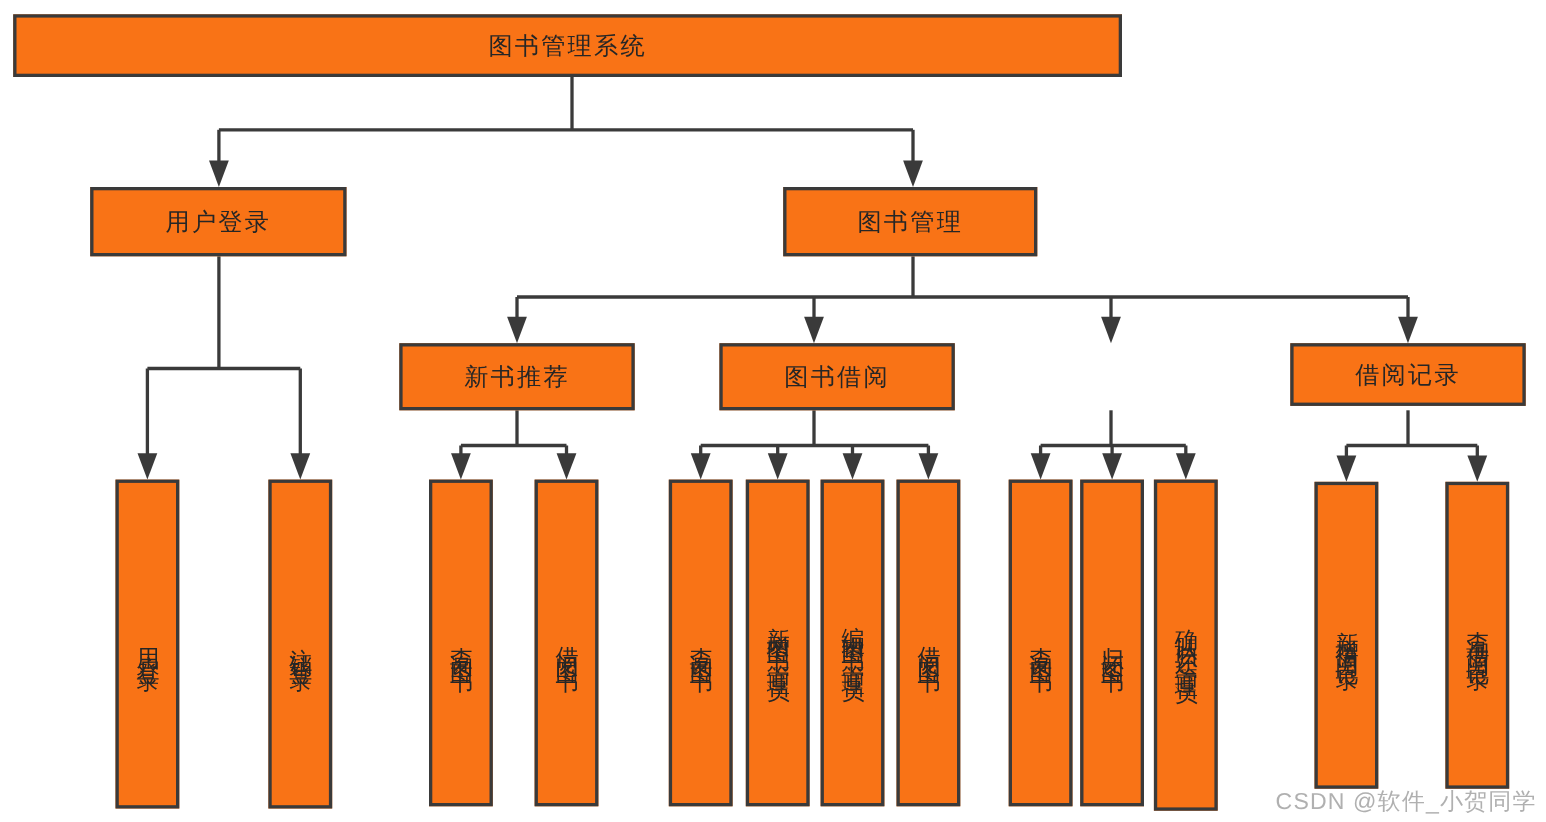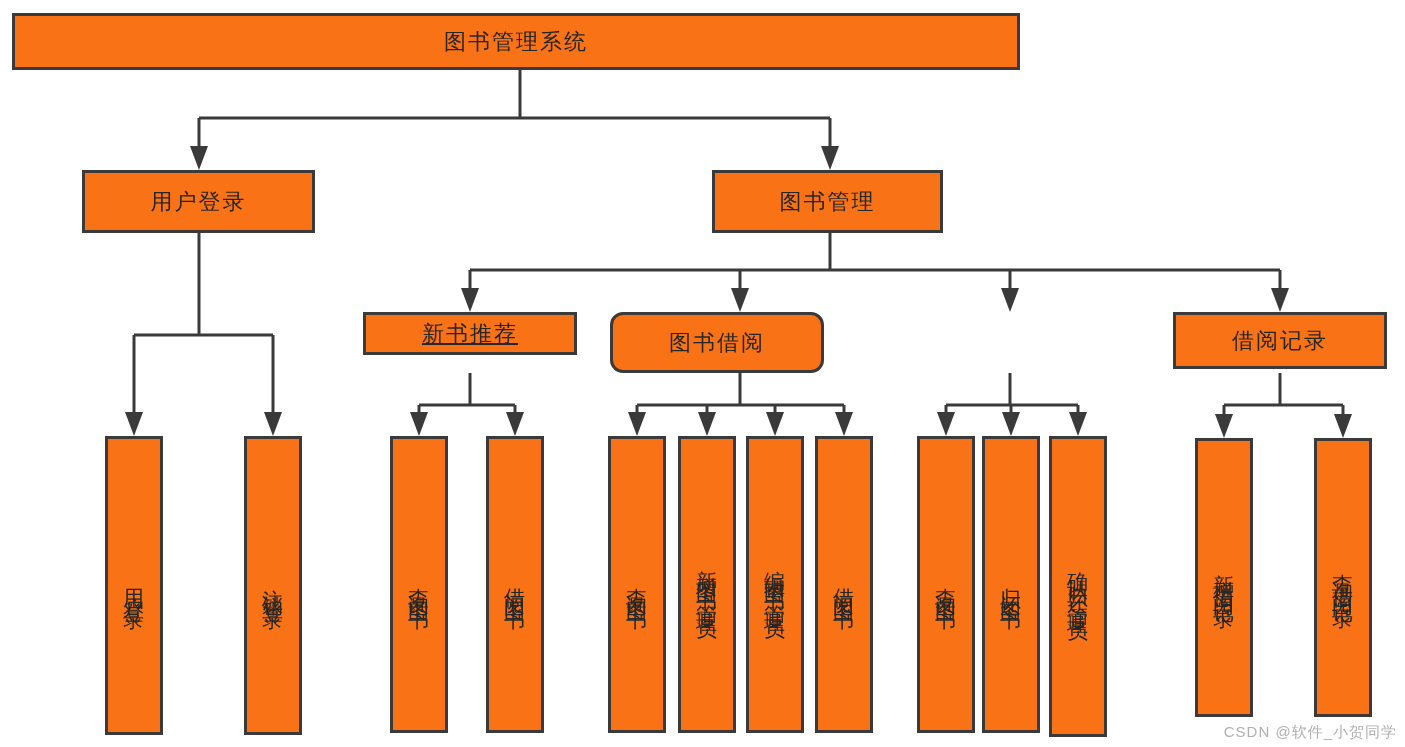--- a/index.html
+++ b/index.html
@@ -40,21 +40,21 @@
     text-orientation: mixed;
     font-size: 21px;
     letter-spacing: 7px;
     line-height: 1;
     white-space: normal;
   }
   #watermark {
     position: absolute;
     right: 8px;
     bottom: 5px;
-    font-size: 15px;
+    font-size: 21px;
     letter-spacing: 1px;
     color: rgba(162,162,162,0.85);
     z-index: 3;
   }
 </style>
 </head>
 <body>
 
 <div id="canvas">
 
@@ -122,22 +122,22 @@
       <polygon points="1215,414 1233,414 1224,438"></polygon>
       <polygon points="1334,414 1352,414 1343,438"></polygon>
     </g>
   </svg>
 
   <div class="node" style="left:12px; top:13px; width:1008px; height:57px;">图书管理系统</div>
 
   <div class="node" style="left:82px; top:170px; width:233px; height:63px;">用户登录</div>
   <div class="node" style="left:712px; top:170px; width:231px; height:63px;">图书管理</div>
 
-  <div class="node" style="left:363px; top:312px; width:214px; height:43px;text-decoration:underline;">新书推荐</div>
-  <div class="node" style="left:610px; top:312px; width:214px; height:61px;border-radius:13px;">图书借阅</div>
+  <div class="node" style="left:363px; top:312px; width:214px; height:61px;">新书推荐</div>
+  <div class="node" style="left:654px; top:312px; width:214px; height:61px;">图书借阅</div>
   <div class="node" style="left:1173px; top:312px; width:214px; height:57px;">借阅记录</div>
 
   <div class="node v" style="left:105px; top:436px; width:58px; height:299px;">用户登录</div>
   <div class="node v" style="left:244px; top:436px; width:58px; height:299px;">注销登录</div>
 
   <div class="node v" style="left:390px; top:436px; width:58px; height:297px;">查询图书</div>
   <div class="node v" style="left:486px; top:436px; width:58px; height:297px;">借阅图书</div>
 
   <div class="node v" style="left:608px; top:436px; width:58px; height:297px;">查询图书</div>
   <div class="node v" style="left:678px; top:436px; width:58px; height:297px;">新增图书（管理员）</div>

